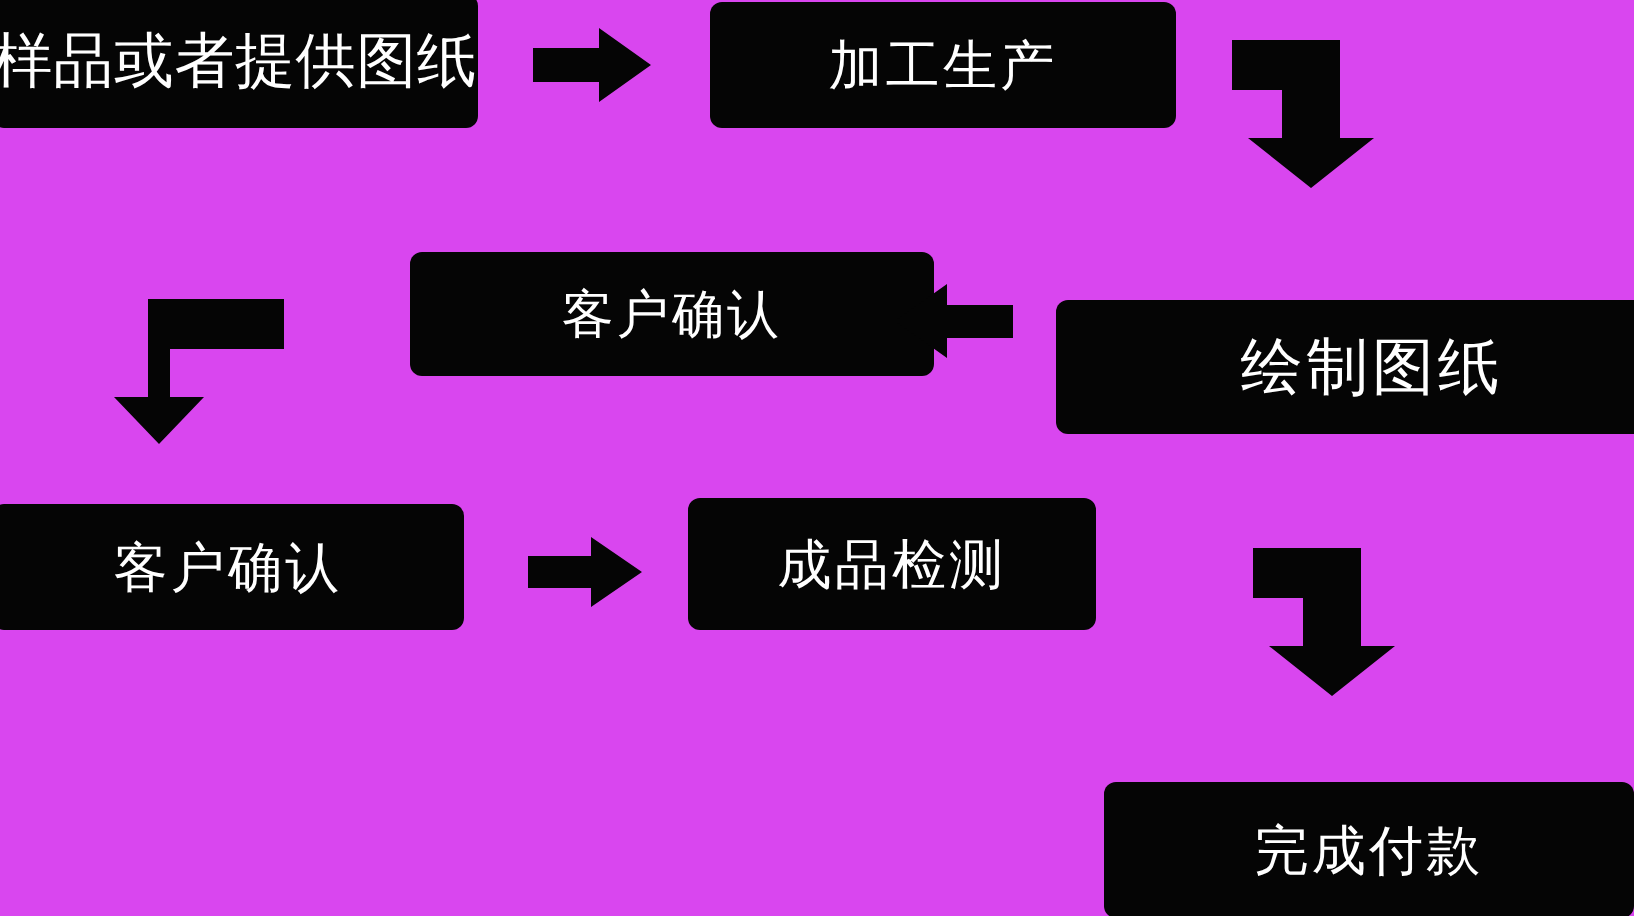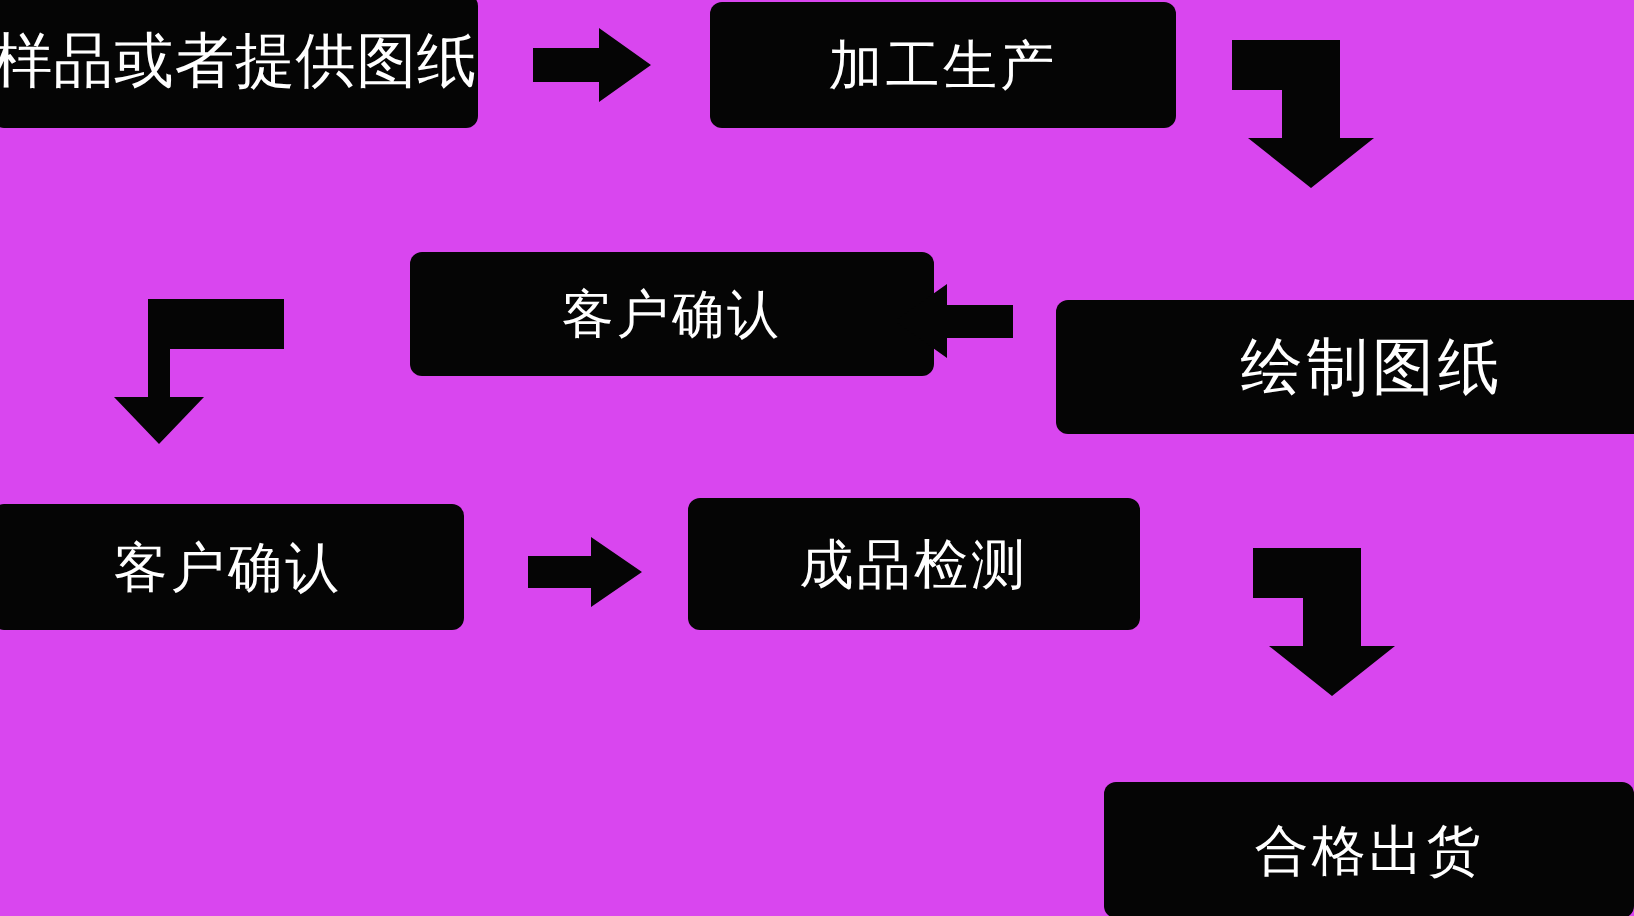--- a/index.html
+++ b/index.html
@@ -35,21 +35,21 @@
   }
   .node .label {
     display: block;
   }
   
   #node-sample      { left: -8px;   top: -6px;  width: 486px; height: 134px; font-size: 60px; letter-spacing: 0.01em; }
   #node-payment     { left: 710px;  top: 2px;   width: 466px; height: 126px; font-size: 54px; }
   #node-drawing     { left: 1056px; top: 256px; width: 632px; height: 134px; font-size: 62px; margin-top: 44px; }
   #node-confirm     { left: 390px;  top: 252px; width: 524px; height: 124px; font-size: 52px; margin-left: 20px; }
   #node-production  { left: -8px;   top: 504px; width: 472px; height: 126px; font-size: 54px; }
-  #node-inspection  { left: 688px;  top: 498px; width: 452px; height: 132px; font-size: 54px; }
+  #node-inspection  { left: 688px;  top: 498px; width: 408px; height: 132px; font-size: 54px; }
   #node-shipping    { left: 1104px; top: 782px; width: 530px; height: 136px; font-size: 54px; }
 
   .arrow {
     position: absolute;
   }
   .arrow svg { display: block; }
 
   #arrow-sample-payment   { left: 533px;  top: 26px; }
   #arrow-payment-drawing  { left: 1222px; top: 30px; }
   #arrow-drawing-confirm  { left: 893px;  top: 281px; }
@@ -80,21 +80,21 @@
 
   <div class="node" id="node-production">
     <span class="label">客户确认</span>
   </div>
 
   <div class="node" id="node-inspection">
     <span class="label">成品检测</span>
   </div>
 
   <div class="node" id="node-shipping">
-    <span class="label">合格出货</span>
+    <span class="label">完成付款</span>
   </div>
 
   <div class="arrow" id="arrow-sample-payment">
     <svg width="120" height="78" viewBox="0 0 120 78" xmlns="http://www.w3.org/2000/svg">
       <polygon points="0,22 66,22 66,2 118,39 66,76 66,56 0,56" fill="#050505"></polygon>
     </svg>
   </div>
 
   <div class="arrow" id="arrow-payment-drawing">
     <svg width="180" height="160" viewBox="0 0 180 160" xmlns="http://www.w3.org/2000/svg">

